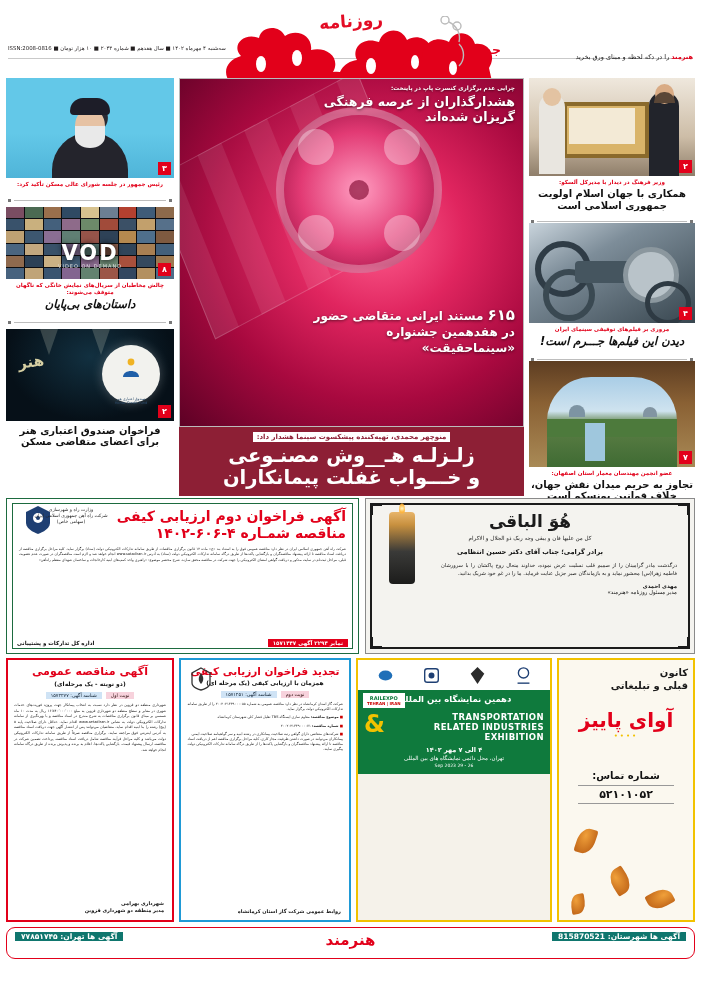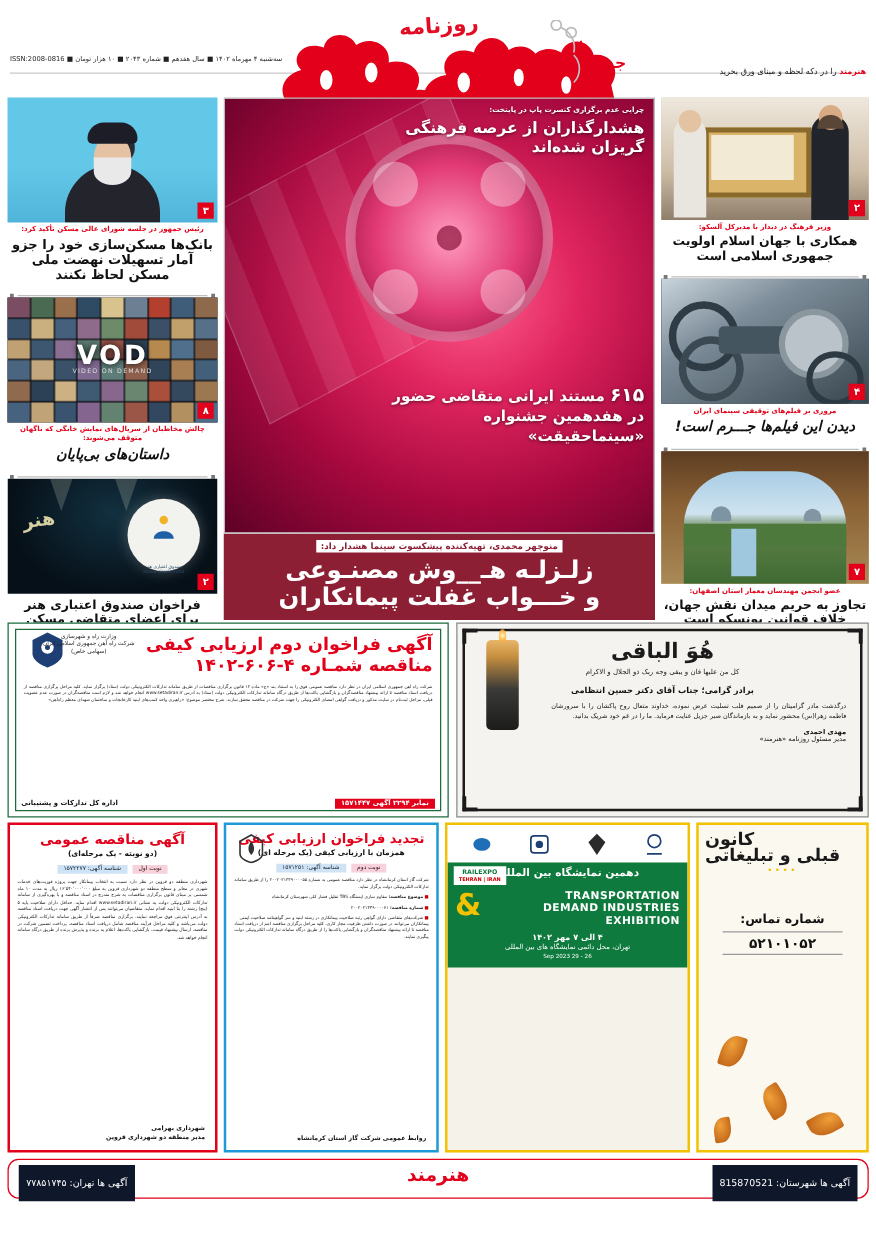--- a/index.html
+++ b/index.html
@@ -43,21 +43,21 @@
 
   
   .ph-rais{height:100px;background:
      radial-gradient(circle at 52% 40%,#2a2a33 14px,transparent 15px),
      linear-gradient(180deg,#63c8e8 0%,#63c8e8 55%,#4fb4d8 100%);}
   .ph-rais .robe{position:absolute;left:50%;transform:translateX(-50%);bottom:0;width:76px;height:46px;background:#24242c;border-radius:40px 40px 0 0;}
   .ph-rais .face{position:absolute;left:50%;transform:translateX(-50%);top:30px;width:30px;height:36px;background:#e6c2a4;border-radius:50% 50% 45% 45%;}
   .ph-rais .beard{position:absolute;left:50%;transform:translateX(-50%);top:48px;width:30px;height:22px;background:#e9e9e9;border-radius:0 0 50% 50%;}
   .ph-rais .turban{position:absolute;left:50%;transform:translateX(-50%);top:20px;width:40px;height:17px;background:#1d1d28;border-radius:20px 20px 6px 6px;}
 
-  .ph-vod{height:100px;position:relative;background:#0d0d10;overflow:hidden;}
+  .ph-vod{height:72px;position:relative;background:#0d0d10;overflow:hidden;}
   .vodgrid{position:absolute;inset:0;display:grid;grid-template-columns:repeat(9,1fr);grid-template-rows:repeat(6,1fr);gap:1px;transform:perspective(180px) rotateY(0deg);}
   .vodgrid span{display:block;}
   .vodtxt{position:absolute;left:0;right:0;top:34px;text-align:center;color:#fff;font-size:21px;font-weight:bold;letter-spacing:2px;text-shadow:0 0 6px #000;}
   .vodsub{position:absolute;left:0;right:0;top:56px;text-align:center;color:#ddd;font-size:5px;letter-spacing:1px;}
 
   .ph-fund{height:92px;position:relative;background:radial-gradient(ellipse at 50% 30%,#123040 0%,#061018 70%);overflow:hidden;}
   .fund-circle{position:absolute;right:14px;top:16px;width:58px;height:58px;border-radius:50%;background:#f2f2ee;box-shadow:0 0 12px rgba(255,255,255,.25);}
   .fund-mark{position:absolute;right:31px;top:28px;width:24px;height:24px;}
   .fund-cap{position:absolute;right:16px;bottom:16px;width:54px;text-align:center;font-size:3.6px;color:#2a4a6a;}
   .calig{position:absolute;left:12px;top:24px;color:#e8dfae;font-size:15px;font-weight:bold;transform:rotate(-8deg);opacity:.92;}
@@ -154,30 +154,30 @@
   .rail-en2{position:absolute;left:8px;top:92px;color:#fff;font-size:7.5px;letter-spacing:2.4px;}
   .rail-big{position:absolute;left:4px;top:103px;color:#d3111b;font-size:35px;font-weight:bold;letter-spacing:1px;-webkit-text-stroke:1px #fff;}
   .rail-green{background:#0f7a3d;color:#fff;padding:4px 6px 6px;position:relative;}
   .amp{position:absolute;left:6px;top:2px;color:#f2c200;font-size:24px;font-weight:bold;}
   .rail-g1{margin-left:26px;font-size:8.5px;font-weight:bold;letter-spacing:.4px;line-height:10px;}
   .rail-date{text-align:center;direction:rtl;font-size:6.5px;font-weight:bold;margin-top:4px;}
   .rail-place{text-align:center;direction:rtl;font-size:5.5px;margin-top:1px;}
   .rail-en-date{text-align:center;font-size:4.5px;margin-top:2px;}
 
   .ad-kanoon{flex:1;border:2px solid #f2c200;background:#fbf8ef;position:relative;padding:6px 5px;}
-  .k-t1{text-align:left;direction:rtl;font-size:14px;font-weight:bold;color:#1a1a1a;line-height:13px;}
+  .k-t1{text-align:right;direction:rtl;font-size:10px;font-weight:bold;color:#1a1a1a;line-height:13px;}
   .k-brand{text-align:center;color:#e2001a;font-size:20px;font-weight:bold;direction:rtl;margin-top:16px;letter-spacing:-1px;}
   .k-dots{text-align:center;color:#f2c200;font-size:7px;letter-spacing:2px;}
   .k-tel-l{text-align:center;direction:rtl;font-size:10px;font-weight:bold;margin-top:30px;color:#111;}
   .k-tel{text-align:center;font-size:11px;font-weight:bold;color:#111;border-top:1px solid #999;border-bottom:1px solid #999;margin:4px 14px 0;padding:2px 0;letter-spacing:.5px;}
   .leaf{position:absolute;width:18px;height:26px;background:radial-gradient(ellipse at 40% 30%,#f0a03a,#b4560f);border-radius:60% 10% 60% 10%;}
 
   
   .footer{margin:5px 6px 0;border:1px solid #e2001a;border-radius:9px;height:30px;position:relative;}
-  .f-badge{position:absolute;top:4px;background:#0f172a;color:#fff;font-size:7.5px;font-weight:normal;padding:10px 6px;direction:rtl;}
+  .f-badge{position:absolute;top:4px;background:#0f766e;color:#fff;font-size:7.5px;font-weight:bold;padding:0 6px;direction:rtl;}
   .f-right{right:8px}.f-left{left:8px}
   .f-logo{position:absolute;left:50%;transform:translateX(-50%);top:3px;color:#e2001a;font-size:15px;font-weight:bold;direction:rtl;}
 </style>
 </head>
 <body>
 
 <div class="page">
 
   <div class="masthead">
     <div class="mast-rule"></div>
@@ -306,21 +306,20 @@
 
       <div class="story">
         <div class="photo ph-rais">
           <div class="robe"></div>
           <div class="face"></div>
           <div class="beard"></div>
           <div class="turban"></div>
           <div class="pagebadge">۳</div>
         </div>
         <div class="kicker">رئیس جمهور در جلسه شورای عالی مسکن تأکید کرد:</div>
-        <div class="hl">بانک‌ها مسکن‌سازی خود را جزو آمار تسهیلات نهضت ملی مسکن لحاظ نکنند</div>
       </div>
       <div class="sqrule">
           <i class="l"></i>
           <i class="r"></i>
           <b></b>
         </div>
 
       <div class="story">
         <div class="photo ph-vod">
           <div class="vodgrid">
@@ -458,20 +457,21 @@
     </div>
   </div>
 
   <div class="band2">
 
     <div class="ad-box ad-kanoon">
       <div class="k-t1">
         <div>کانون</div>
         <div>قبلی و تبلیغاتی</div>
       </div>
+      <div class="k-brand">آوای پاییز</div>
       <div class="k-dots">••••</div>
       <div class="k-tel-l">شماره تماس:</div>
       <div class="k-tel">۵۲۱۰۱۰۵۲</div>
       <span class="leaf" style="left:18px;bottom:66px;transform:rotate(18deg)"></span>
       <span class="leaf" style="left:52px;bottom:26px;transform:rotate(-32deg)"></span>
       <span class="leaf" style="left:92px;bottom:8px;transform:rotate(62deg)"></span>
       <span class="leaf" style="left:12px;bottom:6px;transform:rotate(-8deg);width:14px;height:20px"></span>
     </div>
 
     <div class="ad-box ad-rail">
@@ -494,21 +494,21 @@
       <div class="rail-band">
         <span>دهمین نمایشگاه بین المللی</span>
         <span class="railexpo">
           <span>RAILEXPO</span>
           <em>TEHRAN | IRAN</em>
         </span>
       </div>
       <div class="rail-green">
         <span class="amp">&amp;</span>
         <div class="rail-g1">TRANSPORTATION</div>
-        <div class="rail-g1">DEMAND INDUSTRIES</div>
+        <div class="rail-g1">RELATED INDUSTRIES</div>
         <div class="rail-g1">EXHIBITION</div>
         <div class="rail-date">۴ الی ۷ مهر ۱۴۰۲</div>
         <div class="rail-place">تهران، محل دائمی نمایشگاه های بین المللی</div>
         <div class="rail-en-date">26 - 29 Sep 2023</div>
 
       </div>
 
     </div>
 
     <div class="ad-box ad-tender2">

